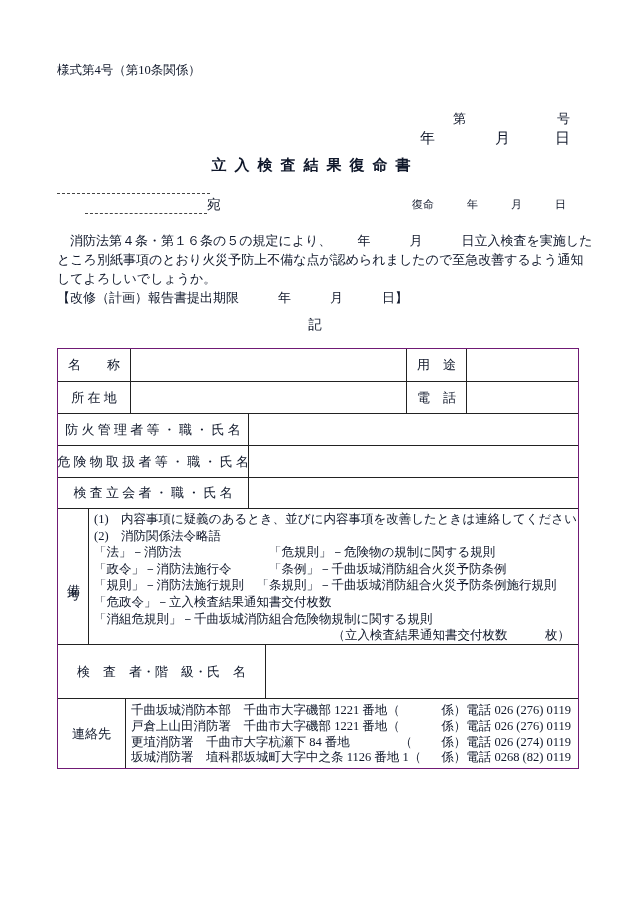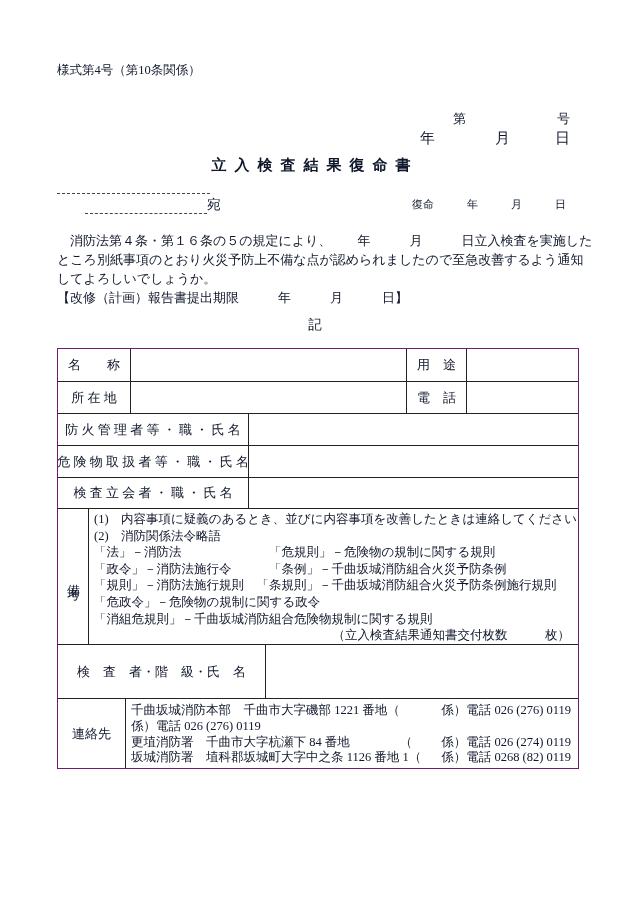--- a/index.html
+++ b/index.html
@@ -95,39 +95,40 @@
     <div class="row h136">
       <div class="cell lbl w30">
         <span class="vert">備考</span>
       </div>
       <div class="cell sep grow remarks">
         <div class="ln">(1)　内容事項に疑義のあるとき、並びに内容事項を改善したときは連絡してください。</div>
         <div class="ln">(2)　消防関係法令略語</div>
         <div class="ln">「法」－消防法　　　　　　　「危規則」－危険物の規制に関する規則</div>
         <div class="ln">「政令」－消防法施行令　　　「条例」－千曲坂城消防組合火災予防条例</div>
         <div class="ln">「規則」－消防法施行規則　「条規則」－千曲坂城消防組合火災予防条例施行規則</div>
-        <div class="ln">「危政令」－危険物の規制に関する政令</div>
+        <div class="ln">「危政令」－立入検査結果通知書交付枚数</div>
         <div class="ln">「消組危規則」－千曲坂城消防組合危険物規制に関する規則</div>
         <div class="ln rt">（立入検査結果通知書交付枚数　　　枚）</div>
       </div>
     </div>
 
     <div class="row h54">
       <div class="cell lbl w207">検　査　者・階　級・氏　名</div>
       <div class="cell sep grow"></div>
     </div>
 
     <div class="row h70">
       <div class="cell lbl w67">連絡先</div>
       <div class="cell sep grow contacts">
         <div class="c-line">
           <span>千曲坂城消防本部　千曲市大字磯部 1221 番地（</span>
           <span>係）電話 026 (276) 0119</span>
         </div>
         <div class="c-line">
+          <span>戸倉上山田消防署　千曲市大字磯部 1221 番地（</span>
           <span>係）電話 026 (276) 0119</span>
         </div>
         <div class="c-line">
           <span>更埴消防署　千曲市大字杭瀬下 84 番地　　　　（</span>
           <span>係）電話 026 (274) 0119</span>
         </div>
         <div class="c-line">
           <span>坂城消防署　埴科郡坂城町大字中之条 1126 番地 1（</span>
           <span>係）電話 0268 (82) 0119</span>
         </div>

